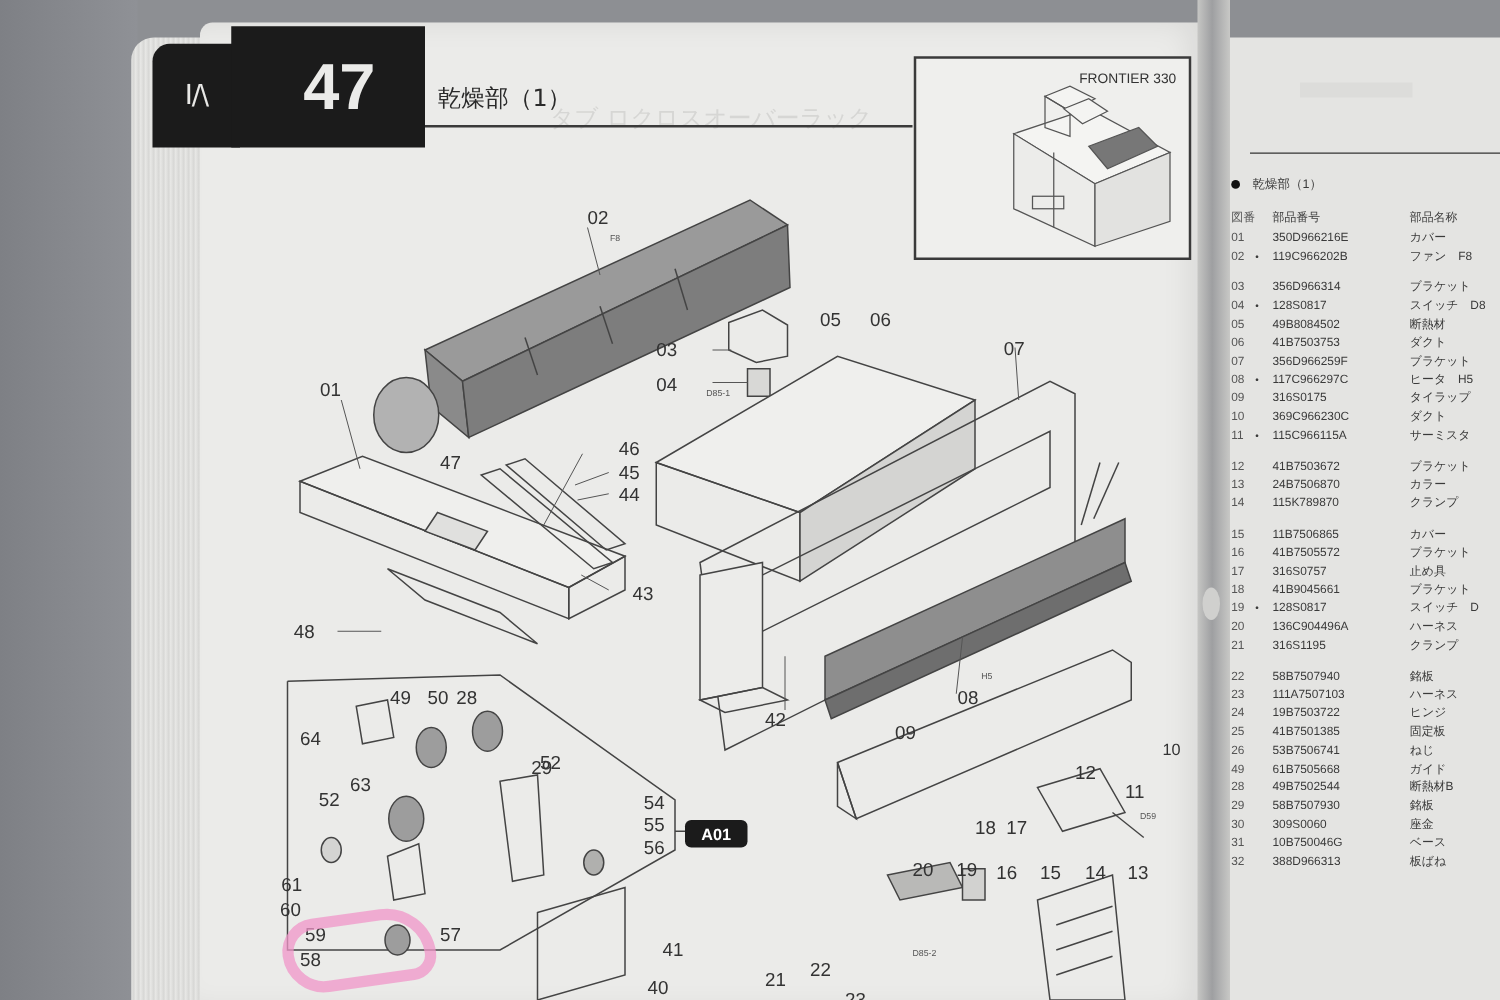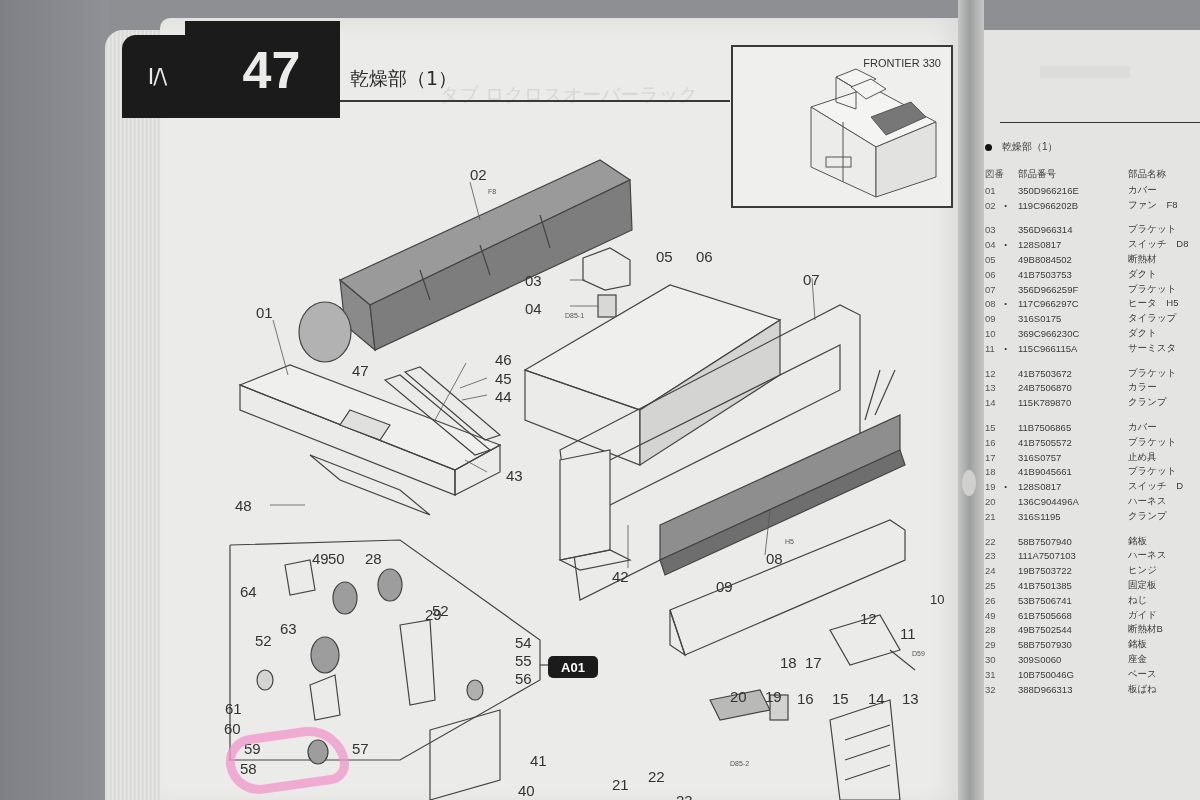--- a/index.html
+++ b/index.html
@@ -259,21 +259,21 @@
   <span class="lbl big" style="left:318px;top:662px">40</span>
   <span class="lbl big" style="left:330px;top:632px">41</span>
   <span class="lbl big" style="left:412px;top:448px">42</span>
   <span class="lbl big" style="left:306px;top:347px">43</span>
   <span class="lbl big" style="left:295px;top:268px">44</span>
   <span class="lbl big" style="left:295px;top:250px">45</span>
   <span class="lbl big" style="left:295px;top:231px">46</span>
   <span class="lbl big" style="left:152px;top:242px">47</span>
   <span class="lbl big" style="left:35px;top:377px">48</span>
   <span class="lbl big" style="left:112px;top:430px">49</span>
-  <span class="lbl big" style="left:128px;top:430px">50</span>
+  <span class="lbl big" style="left:142px;top:430px">50</span>
   <span class="lbl big" style="left:165px;top:430px">28</span>
   <span class="lbl big" style="left:232px;top:482px">52</span>
   <span class="lbl big" style="left:225px;top:486px">29</span>
   <span class="lbl big" style="left:315px;top:514px">54</span>
   <span class="lbl big" style="left:315px;top:532px">55</span>
   <span class="lbl big" style="left:315px;top:550px">56</span>
   <span class="lbl big" style="left:152px;top:620px">57</span>
   <span class="lbl big" style="left:40px;top:640px">58</span>
   <span class="lbl big" style="left:44px;top:620px">59</span>
   <span class="lbl big" style="left:24px;top:600px">60</span>

